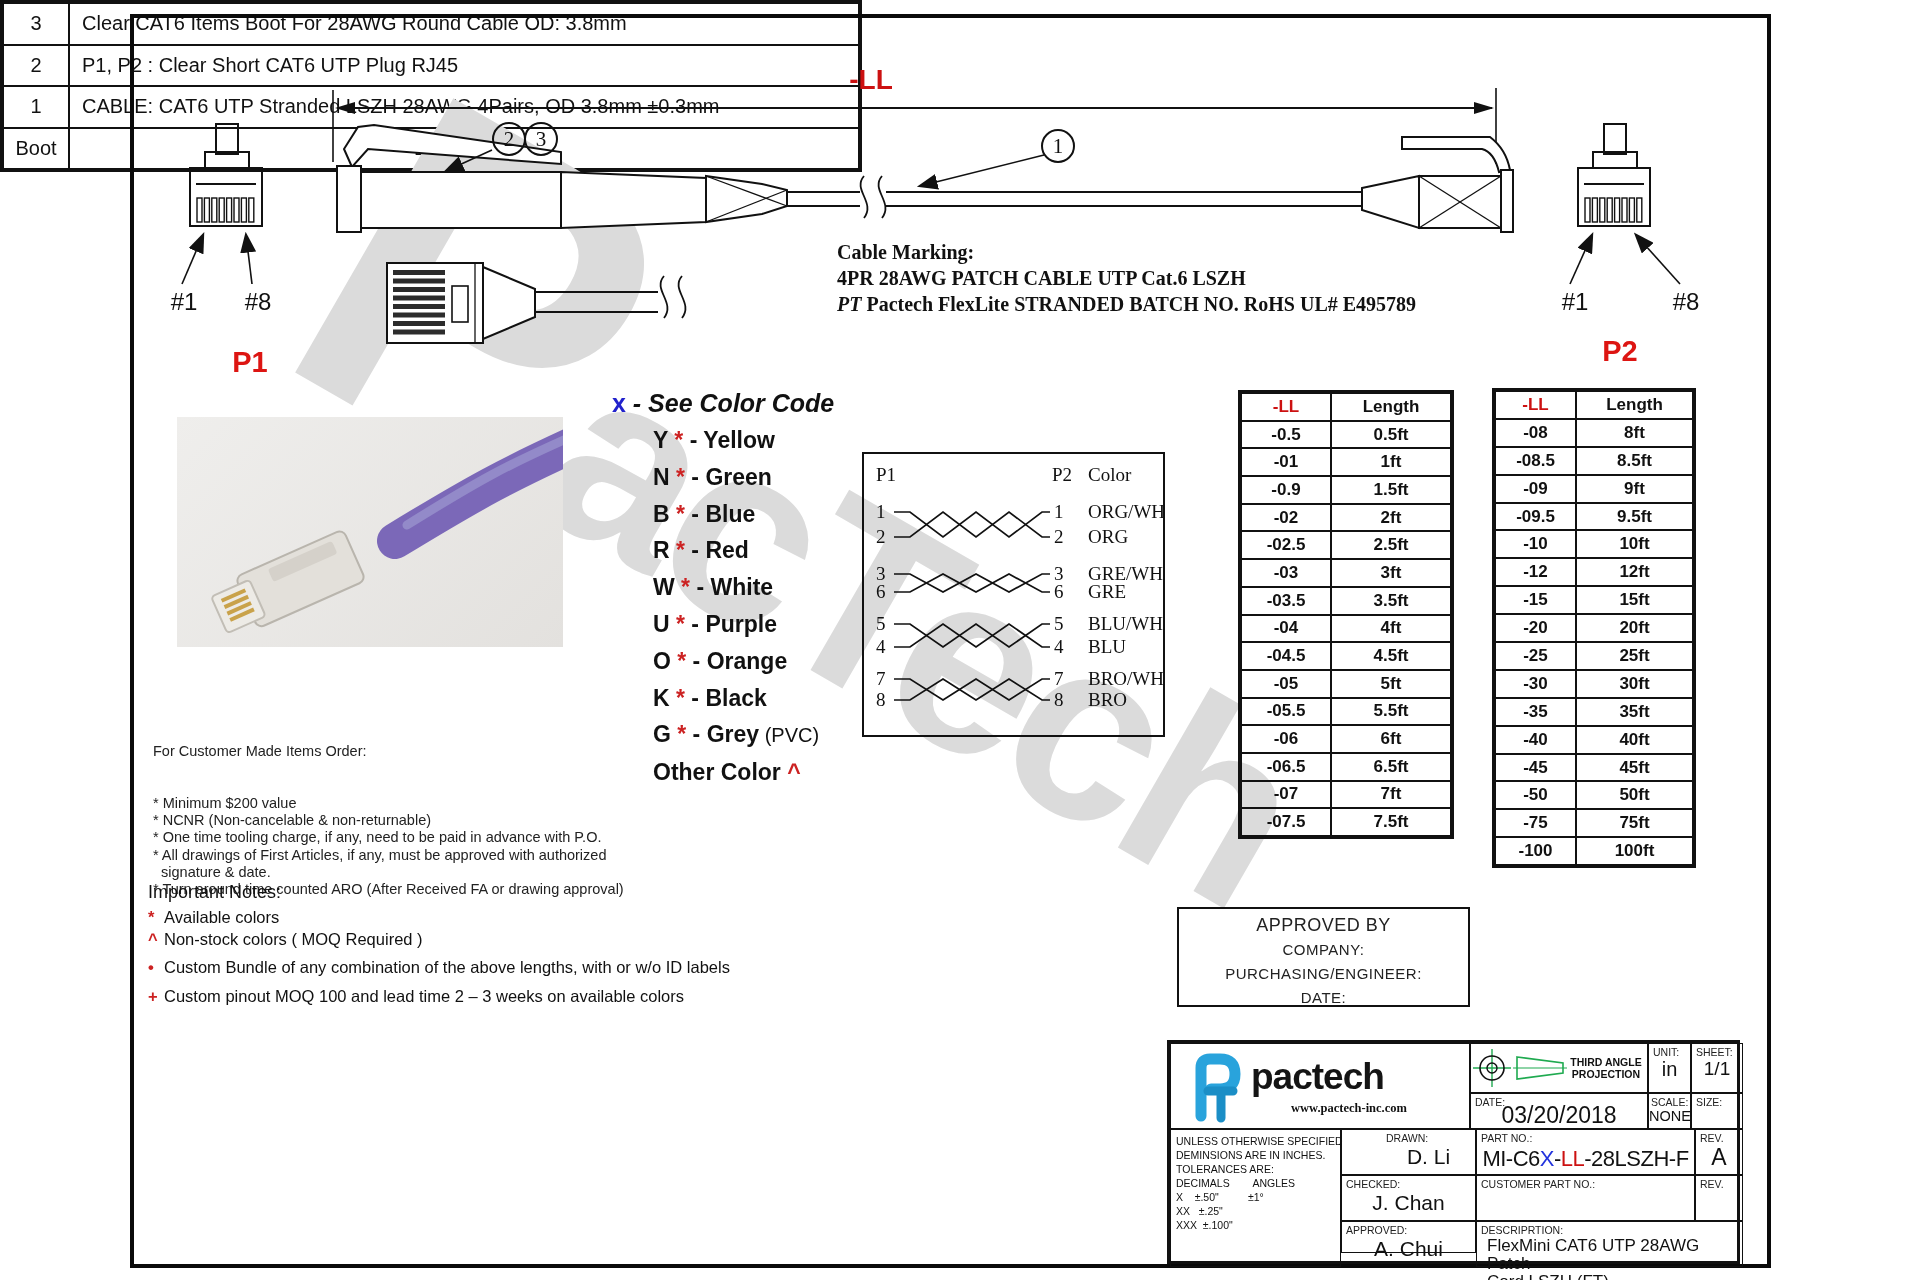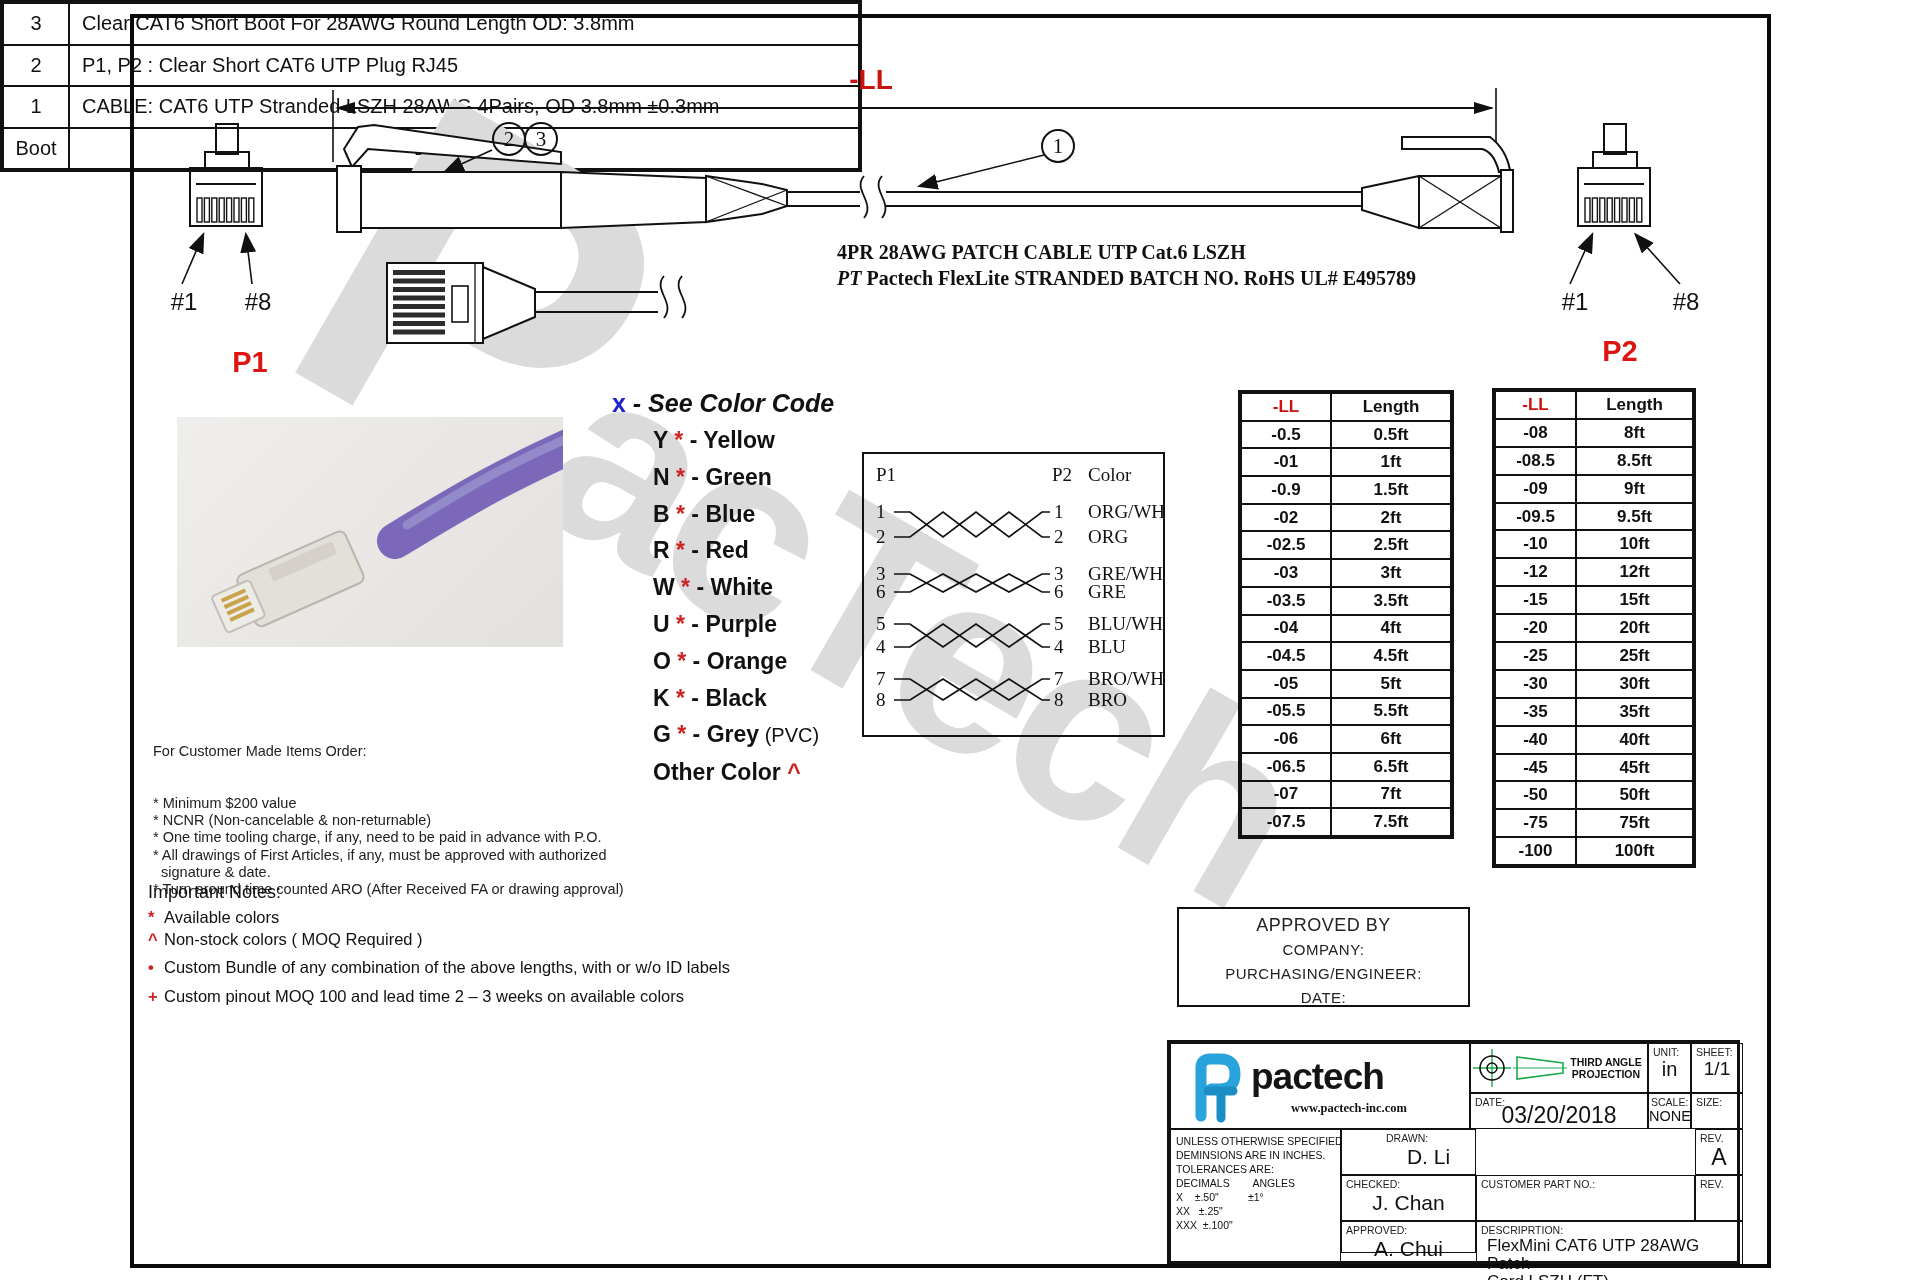--- a/index.html
+++ b/index.html
@@ -208,20 +208,21 @@
 
   <div class="abs lbl pin-label" style="left:162px;top:288px;">#1</div>
   <div class="abs lbl pin-label" style="left:236px;top:288px;">#8</div>
   <div class="abs lbl pin-label" style="left:1553px;top:288px;">#1</div>
   <div class="abs lbl pin-label" style="left:1664px;top:288px;">#8</div>
   <div class="abs lbl plug-label" style="left:218px;top:346px;">P1</div>
   <div class="abs lbl plug-label" style="left:1588px;top:335px;">P2</div>
   <div class="abs lbl dim-label" style="left:836px;top:64px;">-LL</div>
 
   <div class="abs cable-marking">
+    <div>Cable Marking:</div>
     <div>4PR 28AWG PATCH CABLE UTP Cat.6  LSZH</div>
     <div><span class="cm-pt">PT</span><span> Pactech  FlexLite STRANDED BATCH NO. RoHS UL# E495789</span></div>
   </div>
 
   <div class="abs cc-head"><span class="cc-x">x</span><span> - See Color Code</span></div>
   <div>
       <div class="cc-item" style="top: 427px;"><span>Y</span><span class="cc-mark"> *</span><span> - Yellow</span></div>
       <div class="cc-item" style="top: 463.8px;"><span>N</span><span class="cc-mark"> *</span><span> - Green</span></div>
       <div class="cc-item" style="top: 500.6px;"><span>B</span><span class="cc-mark"> *</span><span> - Blue</span></div>
       <div class="cc-item" style="top: 537.4px;"><span>R</span><span class="cc-mark"> *</span><span> - Red</span></div>
@@ -402,21 +403,21 @@
         </div>
         <div class="appr-row">
           <span>DATE:</span>
           <span class="appr-line"></span>
         </div>
       </div>
   </div>
 
   <div class="itable">
       <div class="icell num">3</div>
-      <div class="icell desc">Clear CAT6 Short Boot For 28AWG Round Length OD: 3.8mm</div>
+      <div class="icell desc">Clear CAT6 Items Boot For 28AWG Round Cable OD: 3.8mm</div>
       <div class="icell num">2</div>
       <div class="icell desc">P1, P2 : Clear Short CAT6 UTP Plug RJ45</div>
       <div class="icell num">1</div>
       <div class="icell desc">CABLE: CAT6 UTP Stranded LSZH 28AWG 4Pairs, OD 3.8mm ±0.3mm</div>
       <div class="icell ctr">Boot</div>
       <div class="icell ctr">Description</div>
     </div>
 
   <div class="abs tb">
     <div class="tbc" style="left:0;top:0;width:300px;height:86px;">
@@ -465,20 +466,24 @@
       <div class="name-val">D. Li</div>
     </div>
     <div class="tbc" style="left:171px;top:132px;width:135px;height:46px;">
       <div class="tb-label">CHECKED:</div>
       <div class="name-val">J. Chan</div>
     </div>
     <div class="tbc" style="left:171px;top:178px;width:135px;height:32px;">
       <div class="tb-label">APPROVED:</div>
       <div class="name-val">A. Chui</div>
     </div>
+    <div class="tbc" style="left:306px;top:86px;width:219px;height:46px;">
+      <div class="tb-label">PART NO.:</div>
+      <div class="part-val"><span>MI-C6</span><span class="pn-x">X</span><span>-</span><span class="pn-ll">LL</span><span>-28LSZH-F</span></div>
+    </div>
     <div class="tbc" style="left:525px;top:86px;width:48px;height:46px;">
       <div class="tb-label">REV.</div>
       <div class="tb-value" style="font-size:23px;">A</div>
     </div>
     <div class="tbc" style="left:306px;top:132px;width:219px;height:46px;">
       <div class="tb-label">CUSTOMER PART NO.:</div>
     </div>
     <div class="tbc" style="left:525px;top:132px;width:48px;height:46px;">
       <div class="tb-label">REV.</div>
     </div>

